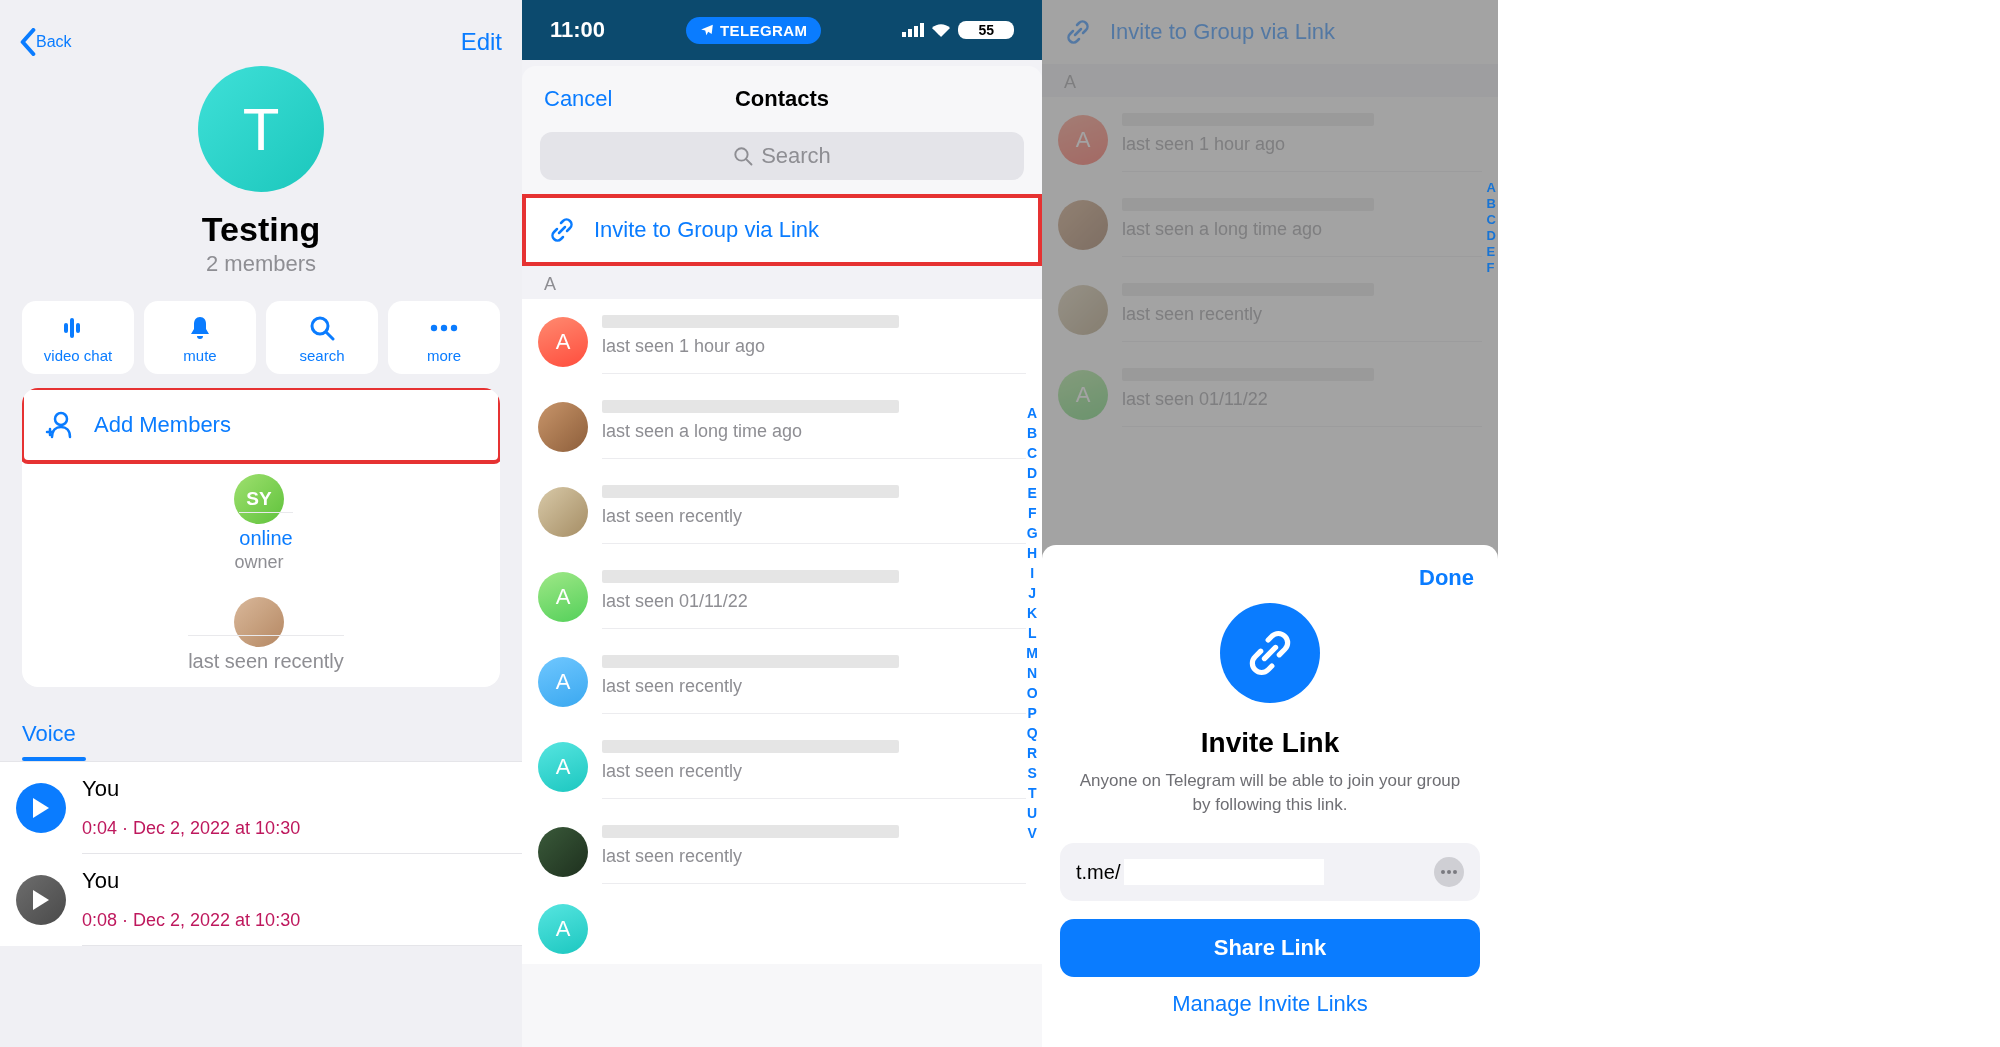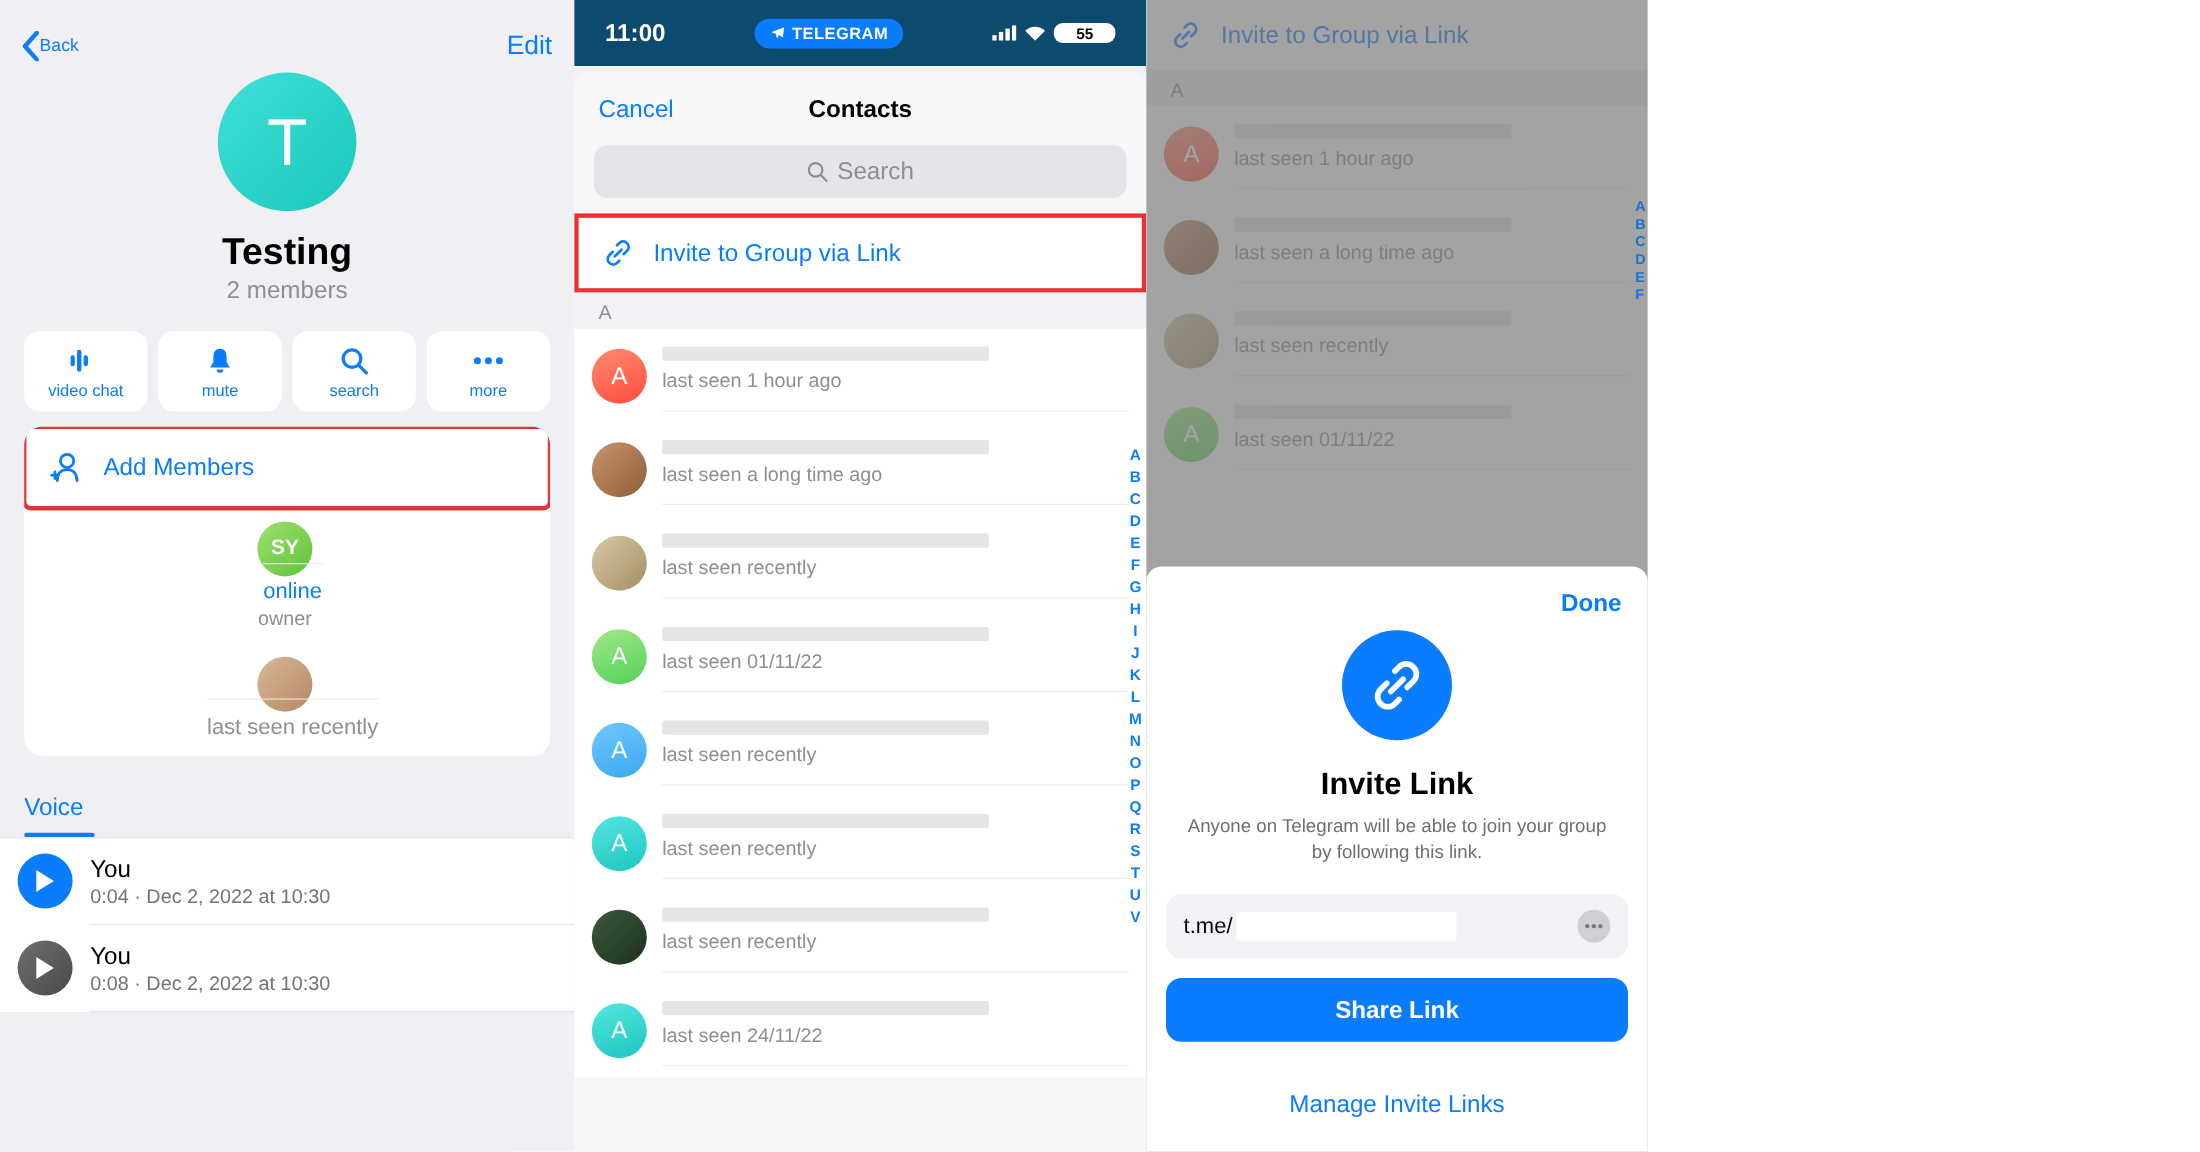--- a/index.html
+++ b/index.html
@@ -32,21 +32,21 @@
 .member-row .status-lastseen { color:#8e8e93; font-size:20px; }
 .member-row .role { color:#8e8e93; font-size:18px; }
 .voice-section { margin-top: 34px; padding: 0 22px; }
 .voice-tab { display: inline-block; font-size: 22px; color:#0a7cff; font-weight:500; padding-bottom: 14px; position:relative;}
 .voice-tab::after{content:"";position:absolute;bottom:0;left:0;right:-10px;height:4px;background:#0a7cff;border-radius:2px;}
 .voice-list { background: #fff; margin-top: 0; border-top:1px solid #e5e5e9;}
 .voice-item { display:flex; align-items:center; padding: 14px 22px 14px 16px; gap:16px;}
 .play-btn { width:50px;height:50px;border-radius:50%;background:#0a7cff;display:flex;align-items:center;justify-content:center;color:#fff; flex-shrink:0;}
 .play-btn.grey{background:linear-gradient(135deg,#6d6d6d,#4a4a4a);}
 .voice-item .info .name{font-size:22px;color:#000;}
-.voice-item .info .meta{font-size:18px;color:#737373;margin-top:2px;}
+.voice-item .info .meta{font-size:18px;color:#be185d;margin-top:16px;}
 .voice-div{height:1px;background:#e5e5e9;margin-left:82px;}
 
 
 .p2 .statusbar{background:#0c4a6e;height:60px;display:flex;align-items:center;justify-content:space-between;padding:0 28px;color:#fff;}
 .p2 .statusbar .time{font-size:22px;font-weight:600;}
 .p2 .statusbar .pill{background:#0a7cff;border-radius:20px;padding:5px 14px;display:flex;align-items:center;gap:6px;font-size:15px;font-weight:700;letter-spacing:0.4px;}
 .p2 .statusbar .right{display:flex;align-items:center;gap:7px;}
 .p2 .sheet{background:#f7f7f9;border-radius:14px 14px 0 0;margin-top:6px;height:100%;}
 .p2 .sheet-header{display:flex;align-items:center;padding:20px 22px 14px;position:relative;}
 .p2 .cancel{color:#0a7cff;font-size:22px;cursor:pointer;}
@@ -77,21 +77,21 @@
 .p3 .sheet3{position:absolute;bottom:0;left:0;right:0;background:#fff;border-radius:14px 14px 0 0;z-index:10;padding-bottom:30px;}
 .p3 .sheet3 .done{text-align:right;color:#0a7cff;font-size:22px;font-weight:600;padding:20px 24px 0;cursor:pointer;}
 .p3 .big-icon{width:100px;height:100px;border-radius:50%;background:#0a7cff;margin:12px auto 0;display:flex;align-items:center;justify-content:center;}
 .p3 .sheet-h1{text-align:center;font-size:28px;font-weight:600;margin-top:24px;}
 .p3 .sheet-p{text-align:center;color:#6e6e73;font-size:17px;margin:10px 30px 0;line-height:1.4;}
 .p3 .link-box{margin:26px 18px 0;background:#f2f2f6;border-radius:14px;height:58px;display:flex;align-items:center;padding:0 16px;gap:12px;}
 .p3 .link-box .url{flex:1;font-size:20px;color:#000;display:flex;align-items:center;gap:4px;}
 .p3 .link-box .url .real{background:#fff;height:26px;flex:1;max-width:200px;}
 .p3 .link-box .dots{width:30px;height:30px;border-radius:50%;background:#cfcfd4;display:flex;align-items:center;justify-content:center;color:#7a7a80;}
 .p3 .share-btn{margin:18px 18px 0;background:#0a7cff;color:#fff;border-radius:14px;height:58px;display:flex;align-items:center;justify-content:center;font-size:22px;font-weight:600;cursor:pointer;}
-.p3 .manage{text-align:center;color:#0a7cff;font-size:22px;margin-top:44px;cursor:pointer;}
+.p3 .manage{text-align:center;color:#0a7cff;font-size:22px;margin-top:14px;cursor:pointer;}
 .p3 .index-rail3{position:absolute;right:2px;top:180px;display:flex;flex-direction:column;gap:0px;z-index:6;}
 .p3 .index-rail3 span{color:#1874d4;font-size:13px;font-weight:700;line-height:16px;}
 </style>
 </head>
 <body>
 
 <div class="panel p1">
   <div class="header">
     <div class="back">
       <svg viewBox="0 0 12 20">
@@ -284,24 +284,20 @@
         </div>
         <div class="contact-row">
           <div class="cav photo3"></div>
           <div class="ctxt">
             <div class="redact"></div>
             <div class="status">last seen recently</div>
           </div>
         </div>
         <div class="contact-row">
           <div class="cav teal">A</div>
-          <div class="ctxt">
-            <div class="redact"></div>
-            <div class="status">last seen 24/11/22</div>
-          </div>
         </div>
       </div>
     <div class="index-rail" id="index-rail-2">
         <span>A</span>
         <span>B</span>
         <span>C</span>
         <span>D</span>
         <span>E</span>
         <span>F</span>
         <span>G</span>

